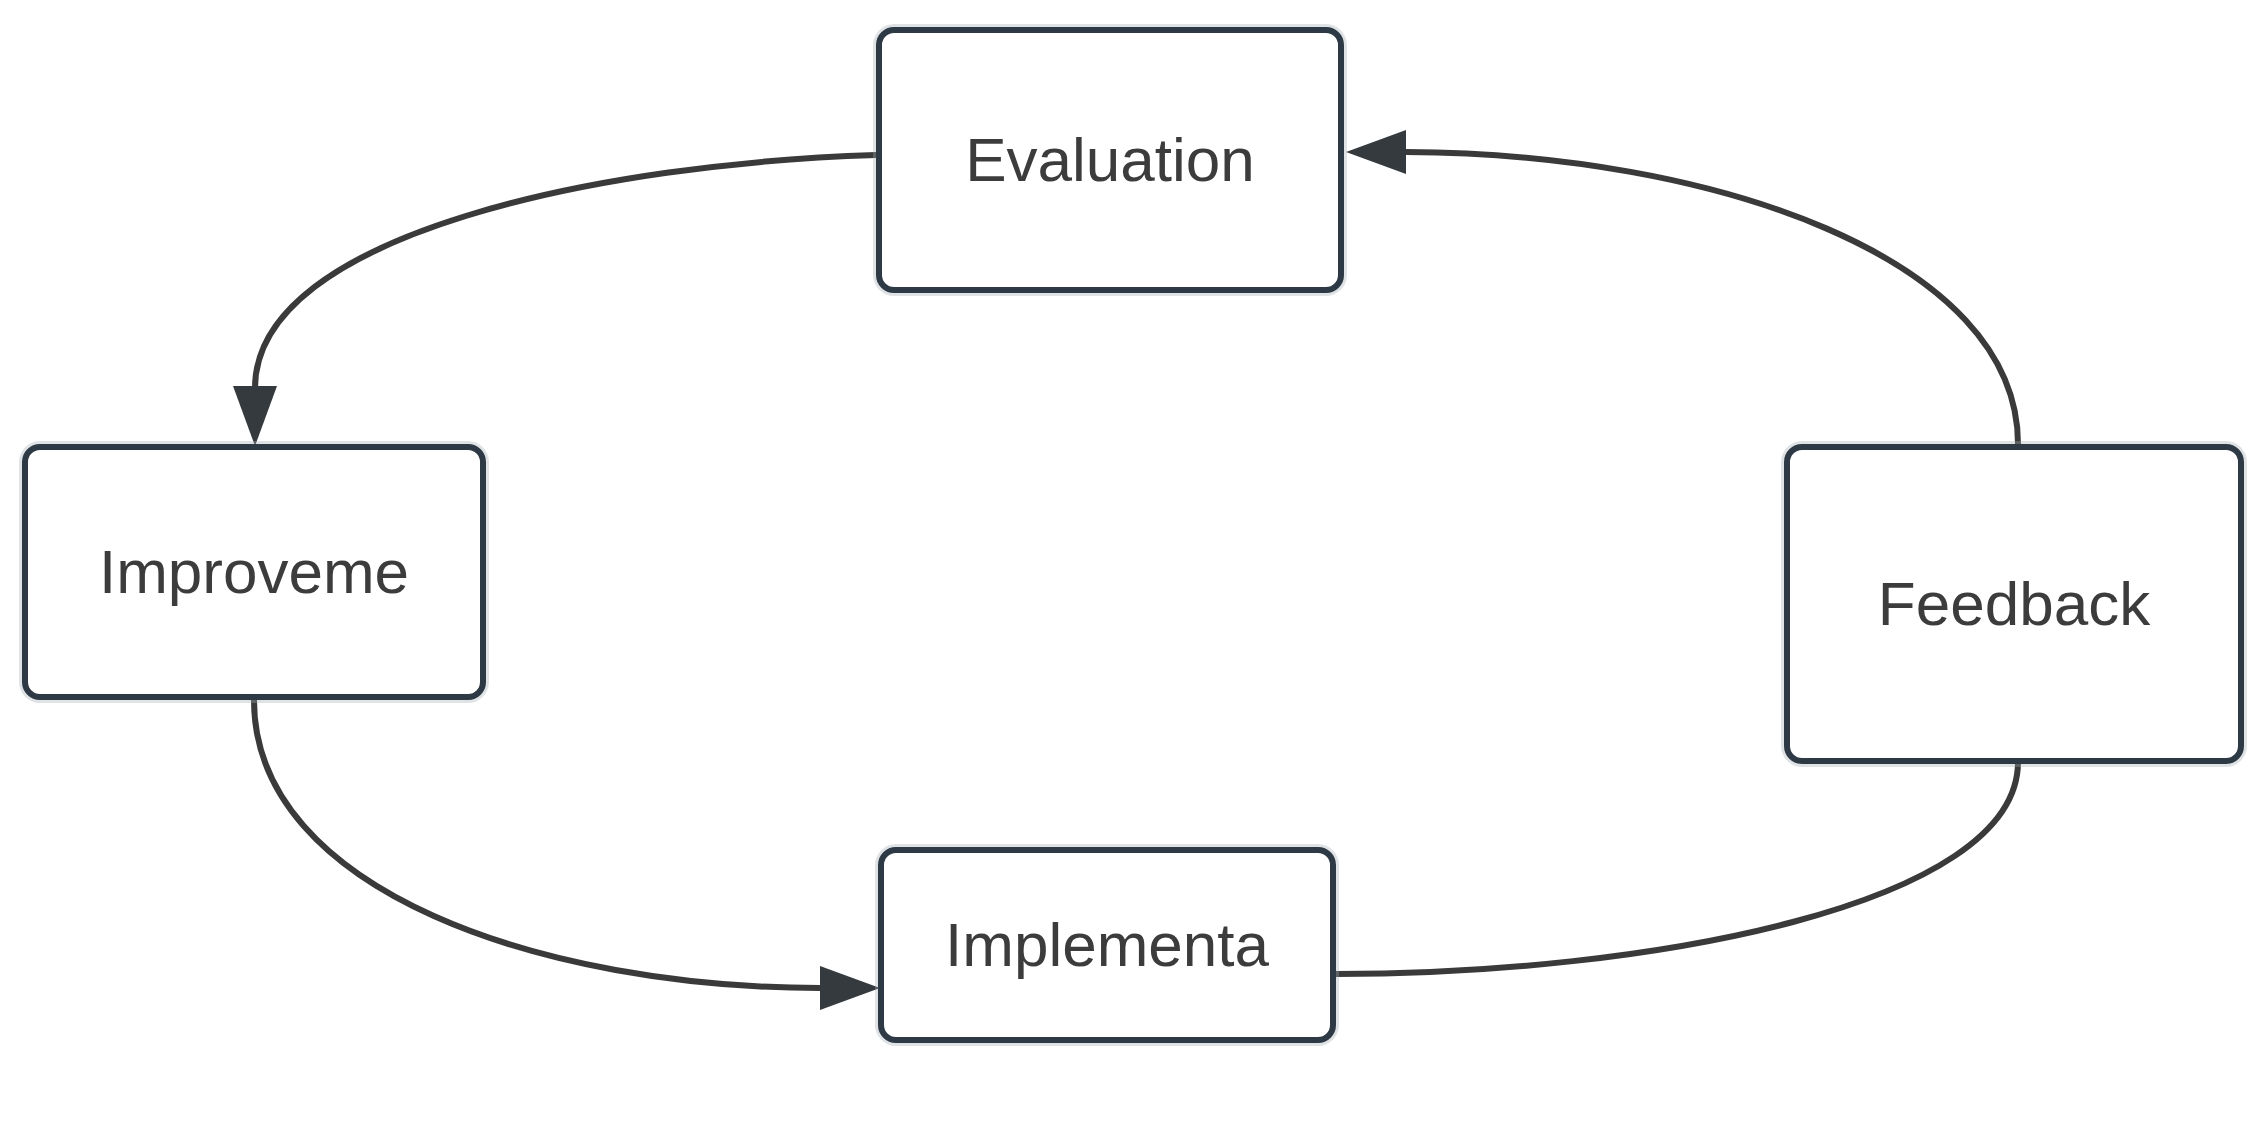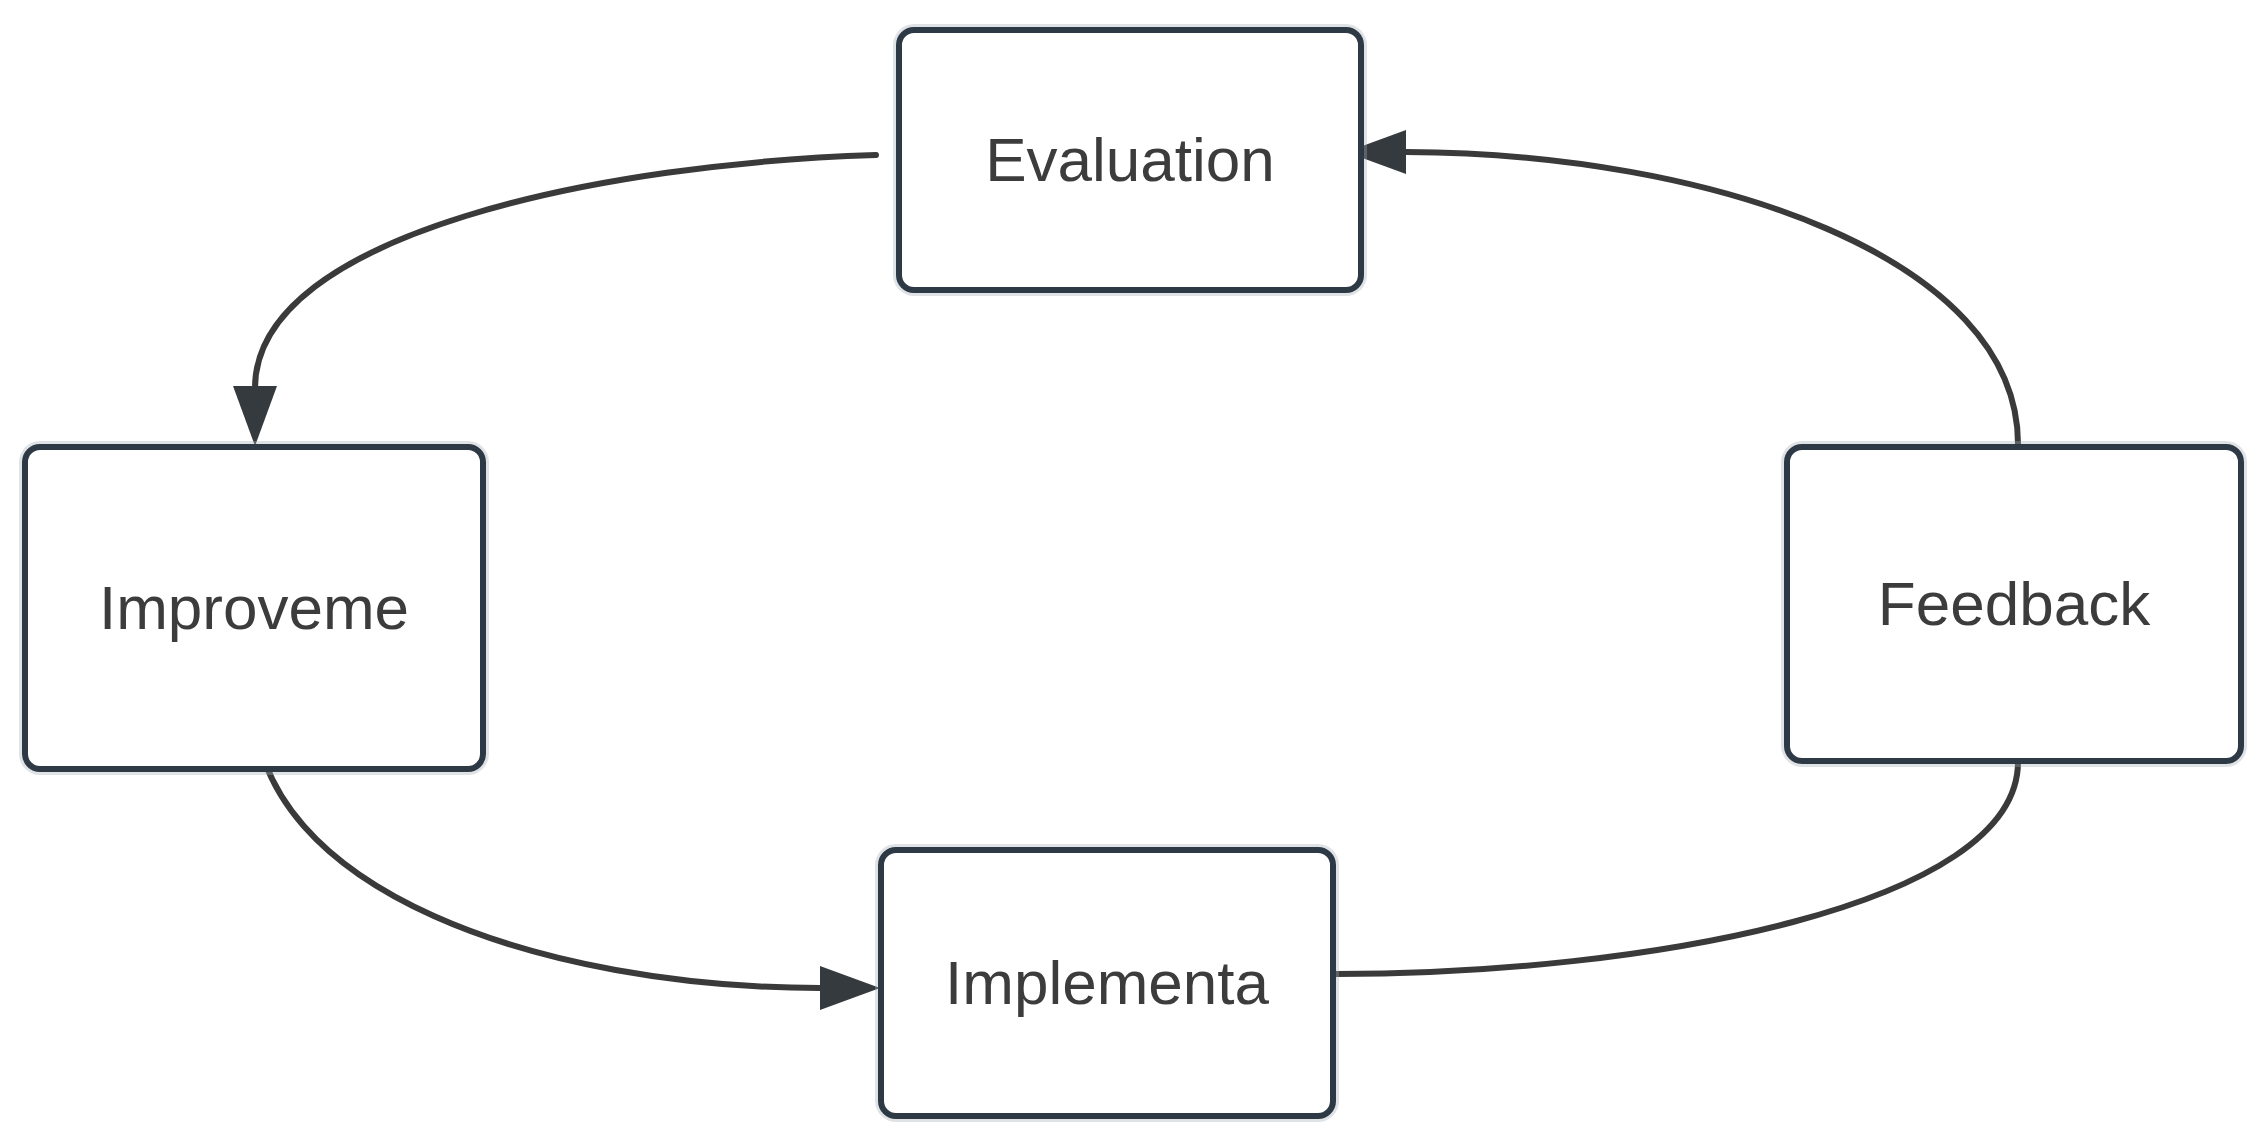--- a/index.html
+++ b/index.html
@@ -42,23 +42,23 @@
     display: flex;
     align-items: center;
     justify-content: center;
     text-align: center;
     color: #3c3c3c;
     font-size: 62px;
     line-height: 78px;
     font-weight: 400;
   }
   .node .label { white-space: nowrap; }
-  #node-evaluation    { left: 876px;  top: 27px;  width: 468px; height: 266px; margin-left: 20px; }
-  #node-improvement   { left: 22px;   top: 444px; width: 464px; height: 328px; }
-  #node-implementation{ left: 878px;  top: 847px; width: 458px; height: 272px; }
+  #node-evaluation    { left: 876px;  top: 27px;  width: 468px; height: 266px; }
+  #node-improvement   { left: 22px;   top: 444px; width: 464px; height: 256px; }
+  #node-implementation{ left: 878px;  top: 847px; width: 458px; height: 196px; }
   #node-feedback      { left: 1784px; top: 444px; width: 460px; height: 320px; }
 </style>
 </head>
 <body>
 
 <div id="canvas">
 
   <svg id="edge-layer" viewBox="0 0 2264 1128" xmlns="http://www.w3.org/2000/svg">
 
     <path class="edge" d="M 876 155 C 610 163 255 232 255 388"></path>

